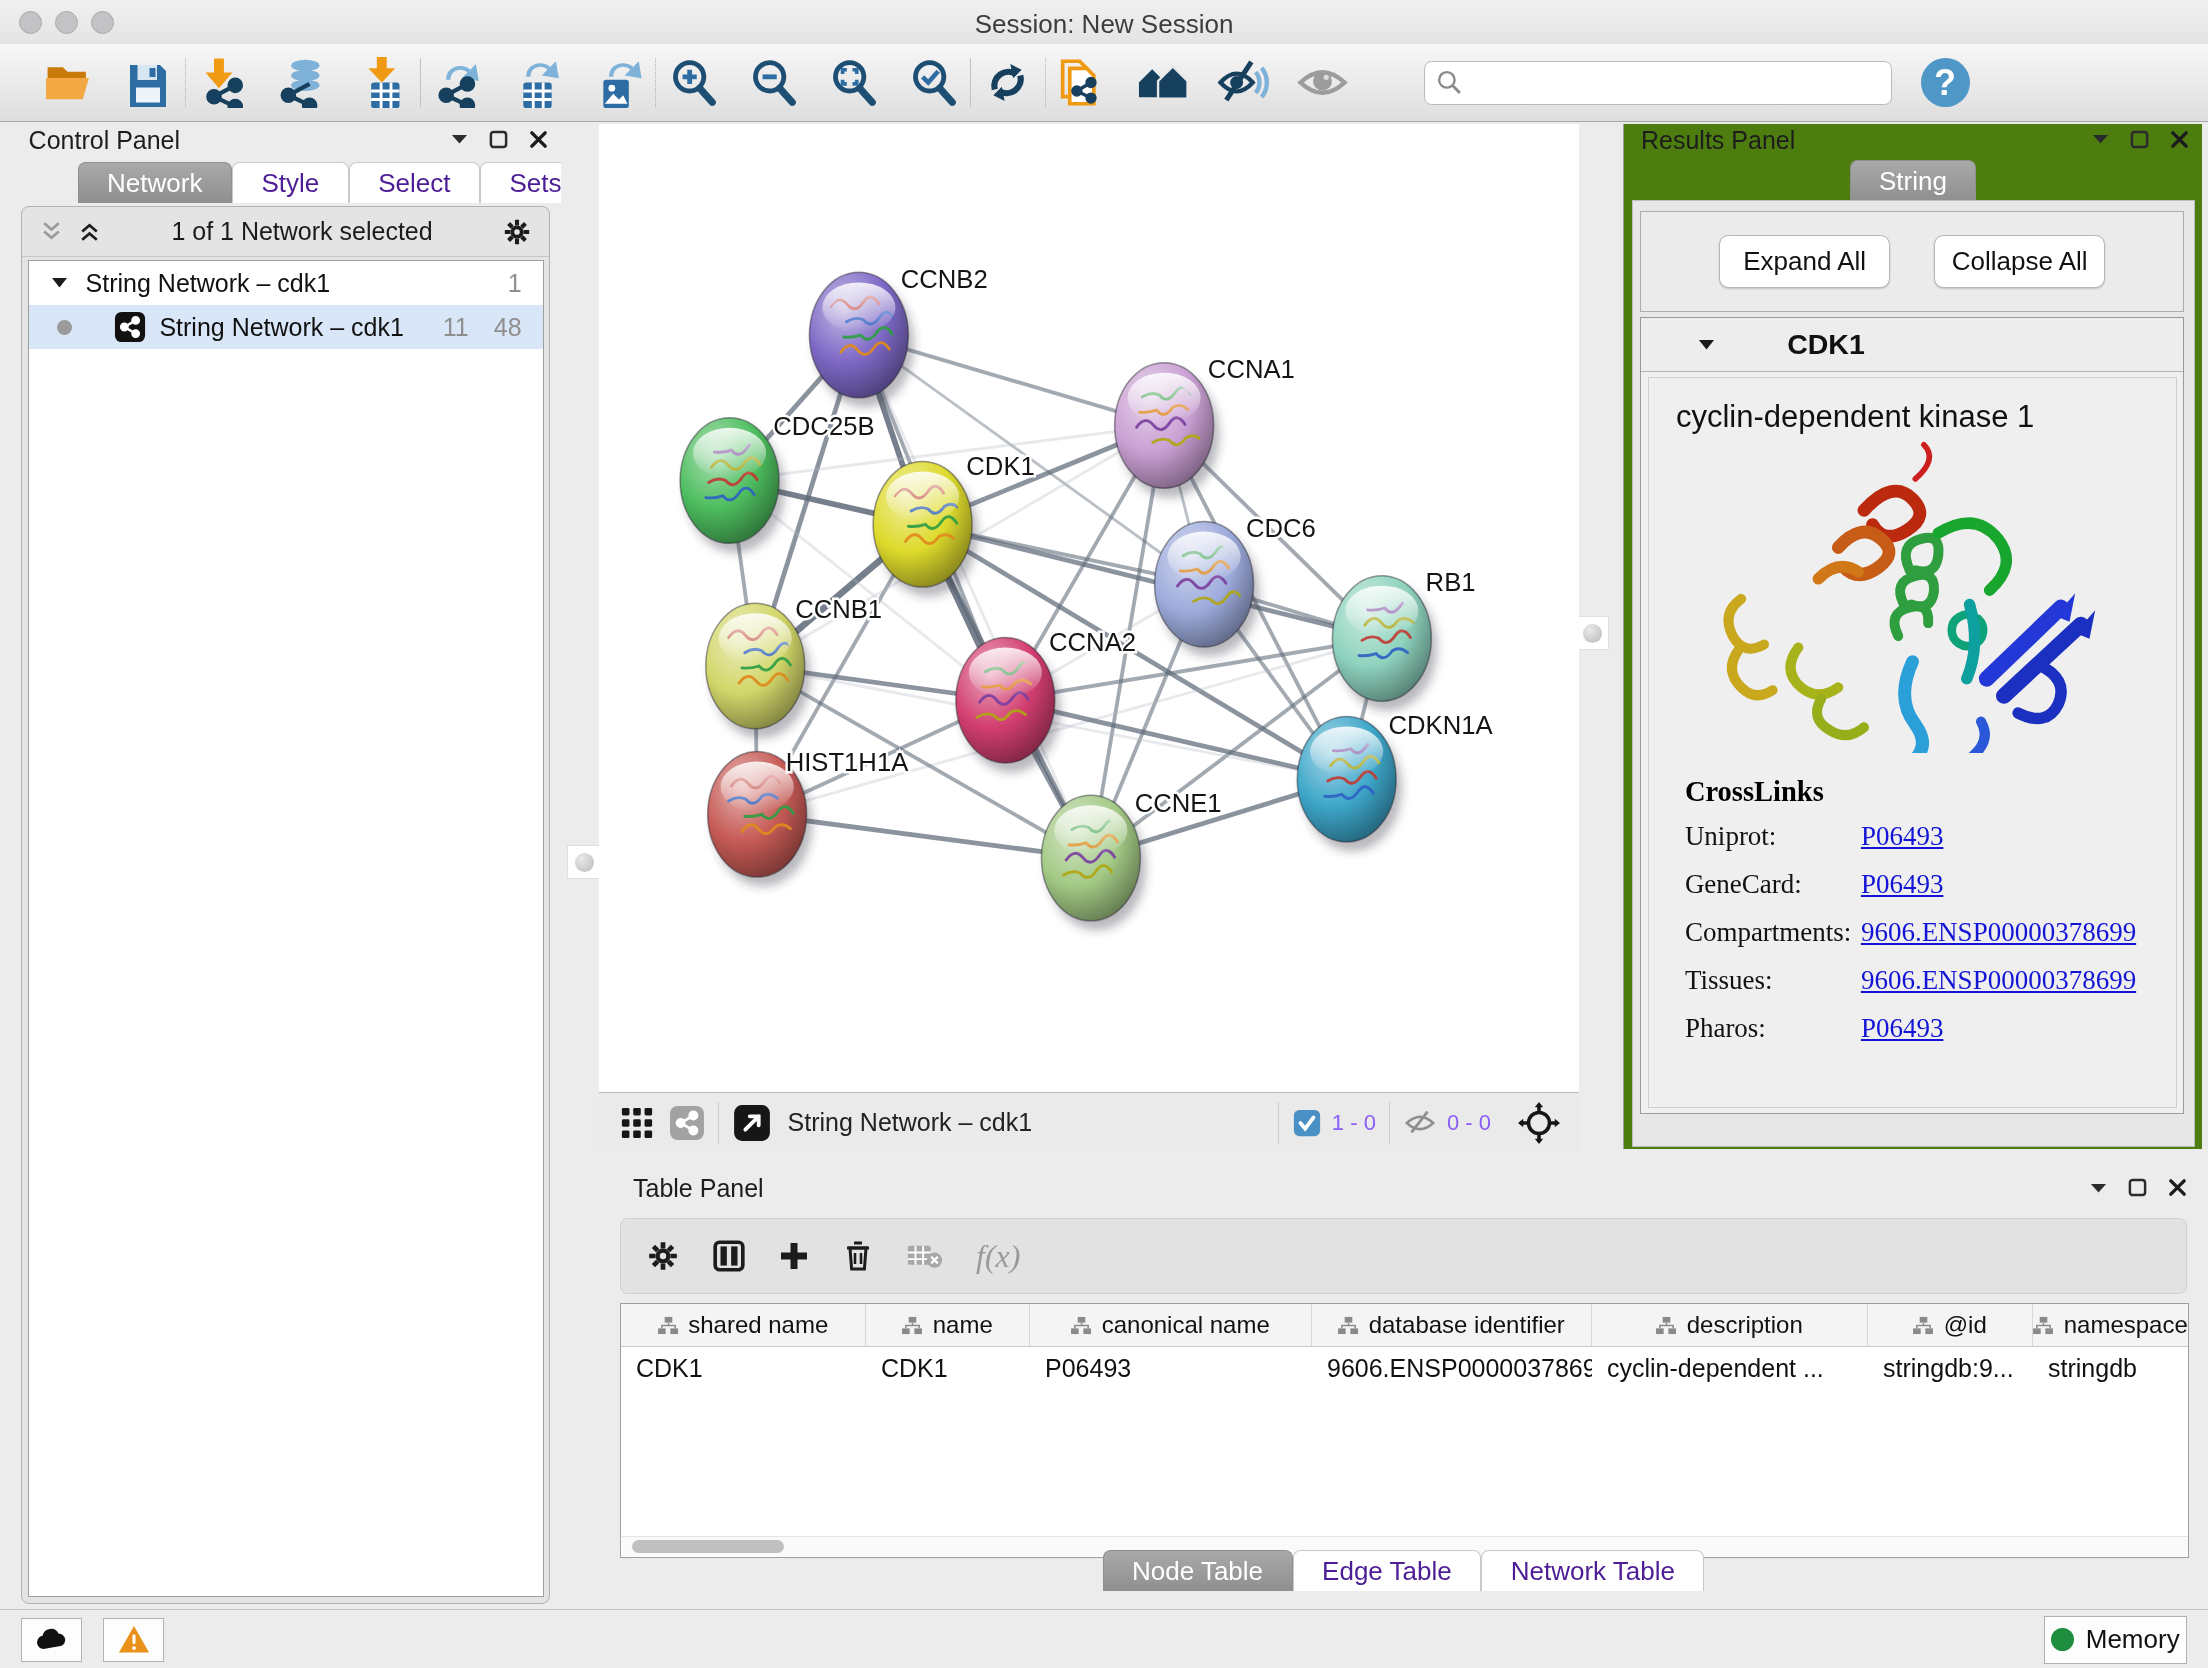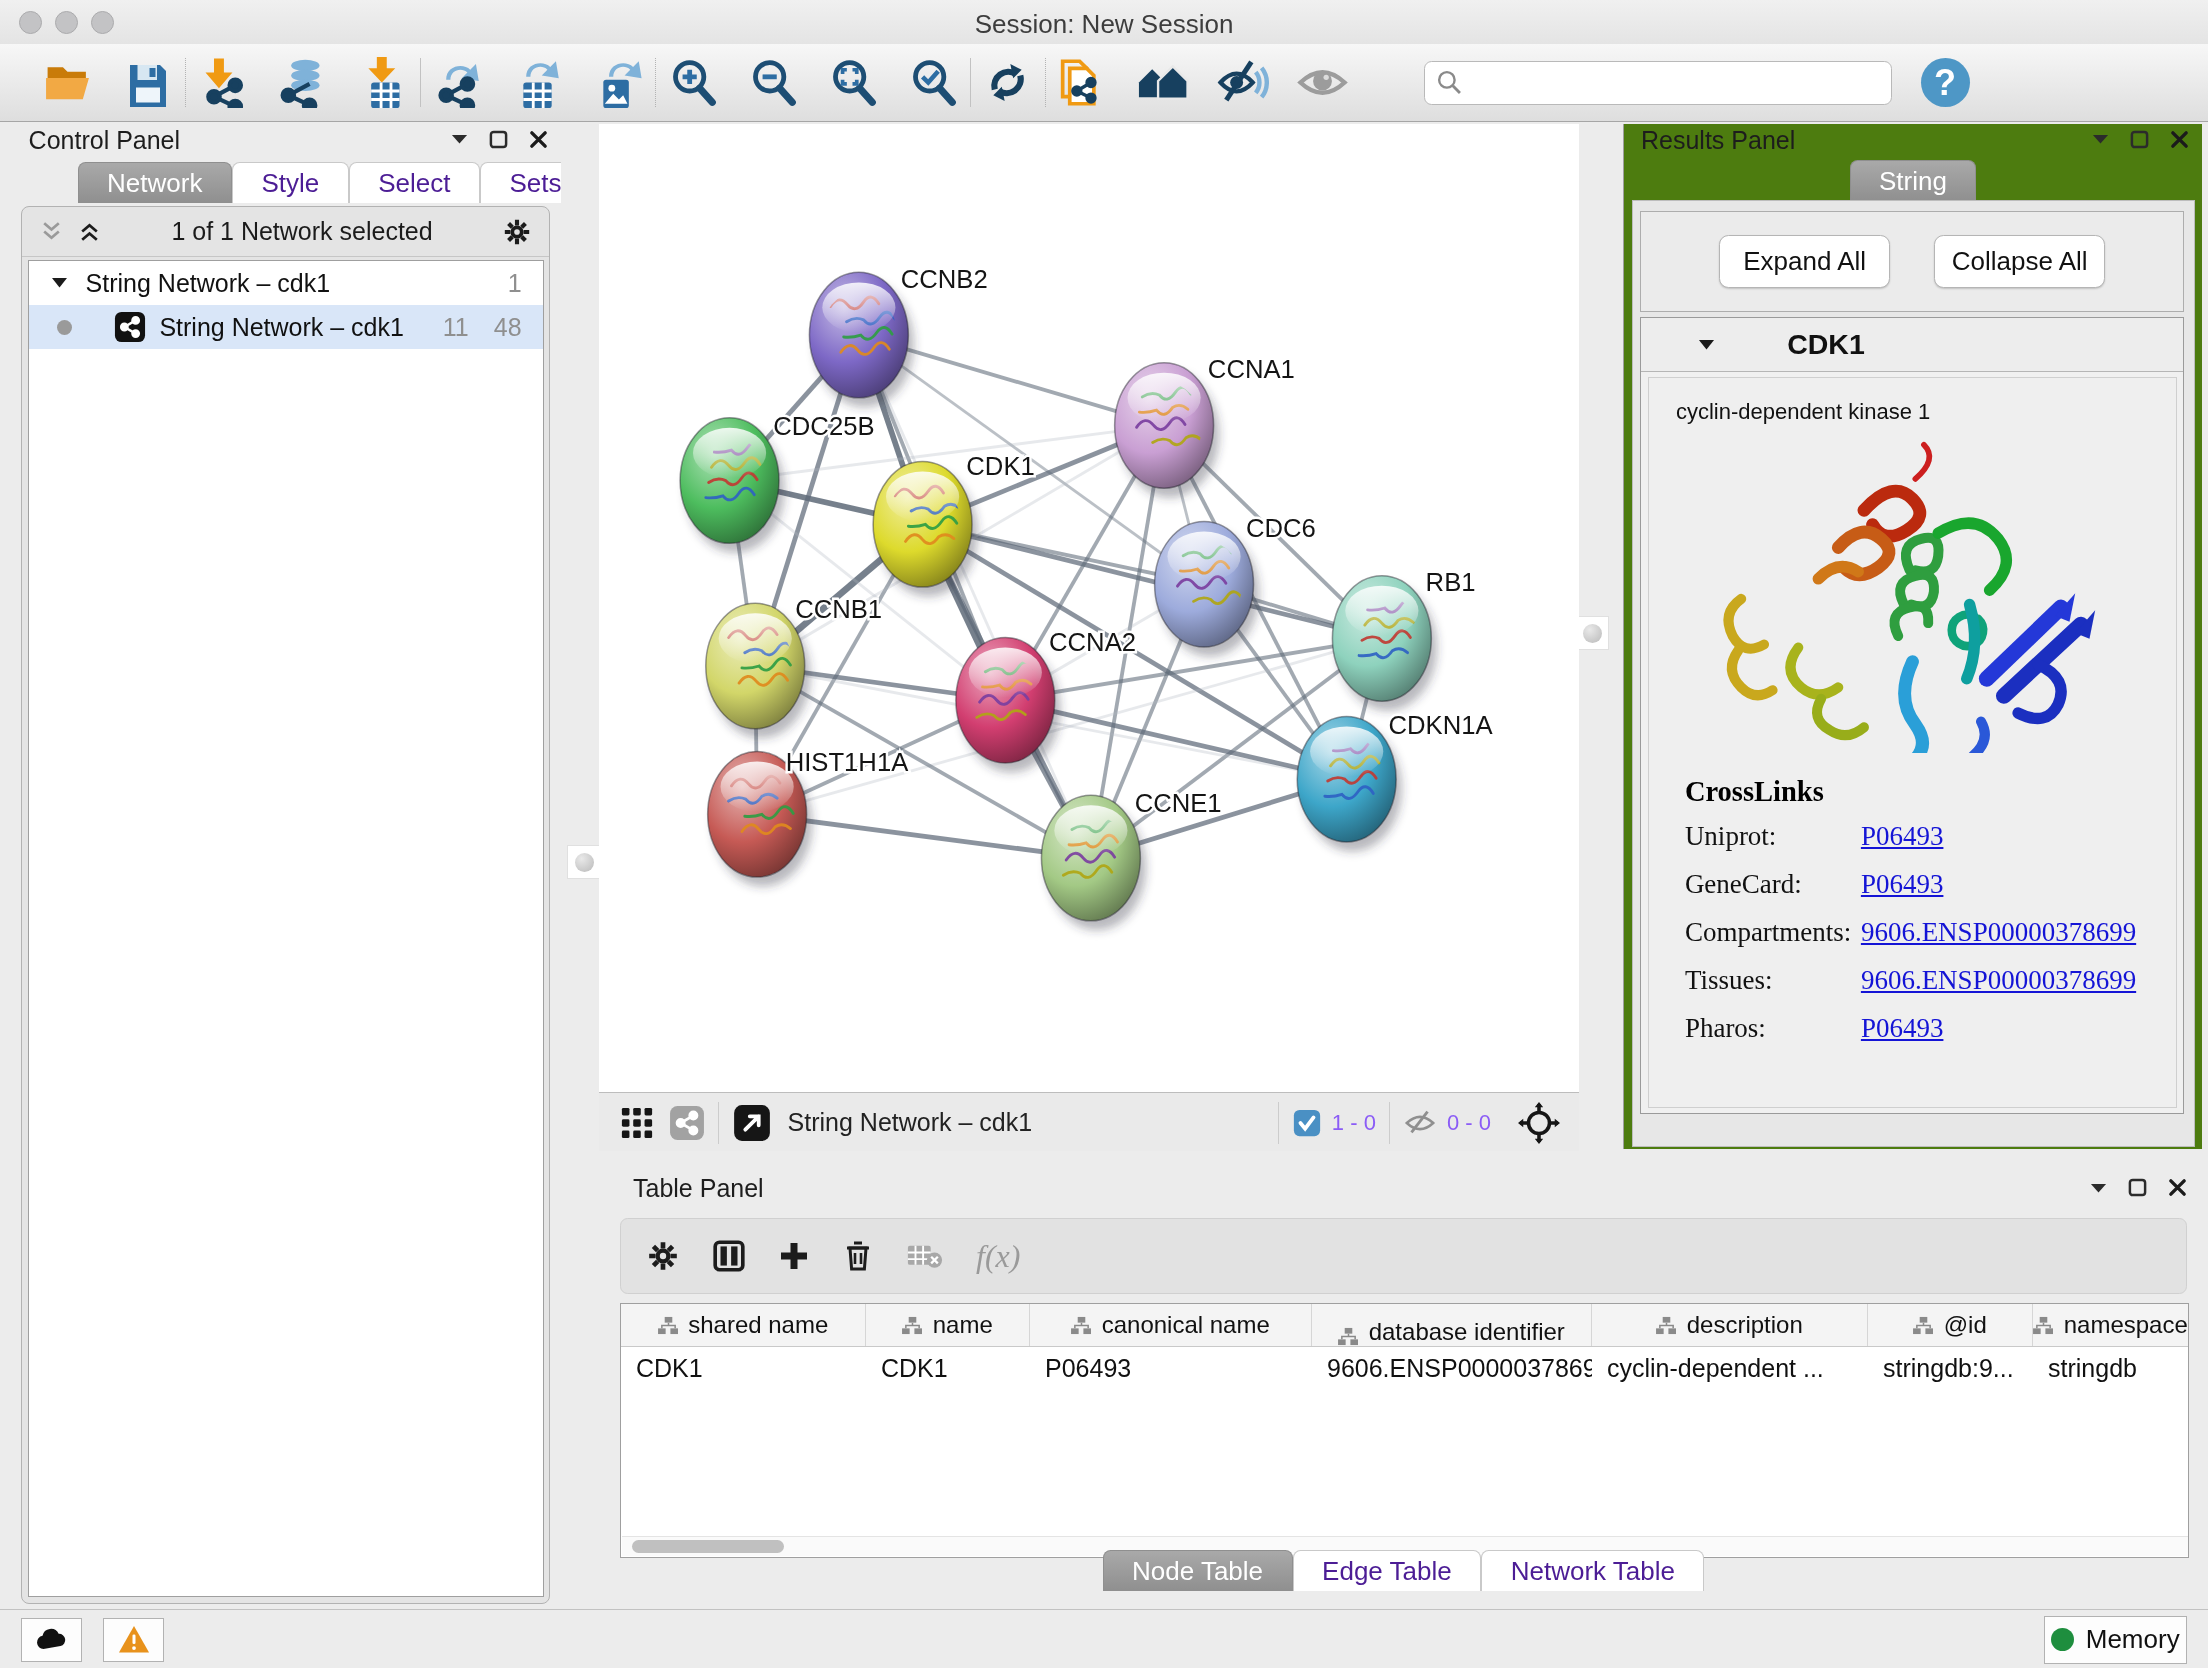--- a/index.html
+++ b/index.html
@@ -68,21 +68,21 @@
           border:1px solid #bdbdbd;}
   #rp-buttons{position:absolute;left:7.6px;top:9.5px;width:542px;height:99px;background:#ebebeb;
               border:1px solid #adadad;display:flex;align-items:center;justify-content:center;gap:44px;}
   .rp-btn{min-width:169px;height:51px;background:#fff;border:1px solid #b5b5b5;border-radius:9.5px;
           font-size:26px;color:#111;display:flex;align-items:center;justify-content:center;
           box-shadow:0 1px 1.9px rgba(0,0,0,.18);}
   #rp-card{position:absolute;left:7.6px;top:116px;width:542px;height:795px;border:1px solid #9a9a9a;background:#f0f0f0;}
   #rp-card-head{height:53px;display:flex;align-items:center;border-bottom:1px solid #b5b5b5;background:#ededed;}
   #rp-gene{font-size:28.5px;font-weight:bold;color:#111;margin-left:72px;}
   #rp-card-body{position:absolute;left:6.7px;top:59px;width:527px;height:729px;background:#efefef;border:1px solid #cfcfcf;}
-  #rp-desc{font-size:22px;color:#111;margin:21px 0 0 27px;}
+  #rp-desc{font-size:31px;color:#111;margin:21px 0 0 27px;}
   #protein-img{position:absolute;left:40px;top:61px;}
   #crosslinks{position:absolute;left:36px;top:398px;font-family:"Liberation Serif",serif;}
   #crosslinks h3{margin:0 0 13.3px 0;font-size:28.5px;color:#000;}
   .xl-row{display:flex;font-size:27px;margin-bottom:17px;}
   .xl-label{width:176px;color:#111;}
   .xl-link{color:#1414d6;text-decoration:underline;}
   
   #table-panel{position:absolute;left:599px;top:1151px;width:1609px;height:458px;background:#ececec;}
   #tp-header{position:absolute;left:0;top:0;width:100%;height:48px;}
   #tp-toolbar{position:absolute;left:21px;top:53px;width:1567px;height:76px;background:#e2e2e2;
@@ -915,21 +915,21 @@
             <svg width="21" height="19" viewBox="0 0 22 20">
               <g fill="#8a8a8a">
                 <rect x="7" y="1" width="8" height="6"></rect>
                 <rect x="0" y="13" width="8" height="6"></rect>
                 <rect x="13" y="13" width="8" height="6"></rect>
               </g>
               <path d="M11 7v3M4 13v-3h14v3" stroke="#8a8a8a" stroke-width="1.6" fill="none"></path>
             </svg>
             <span>canonical name</span>
           </div>
-          <div class="th" style="width: 280px; align-items: flex-end;">
+          <div class="th" style="width: 280px;">
             <svg width="21" height="19" viewBox="0 0 22 20">
               <g fill="#8a8a8a">
                 <rect x="7" y="1" width="8" height="6"></rect>
                 <rect x="0" y="13" width="8" height="6"></rect>
                 <rect x="13" y="13" width="8" height="6"></rect>
               </g>
               <path d="M11 7v3M4 13v-3h14v3" stroke="#8a8a8a" stroke-width="1.6" fill="none"></path>
             </svg>
             <span>database identifier</span>
           </div>

